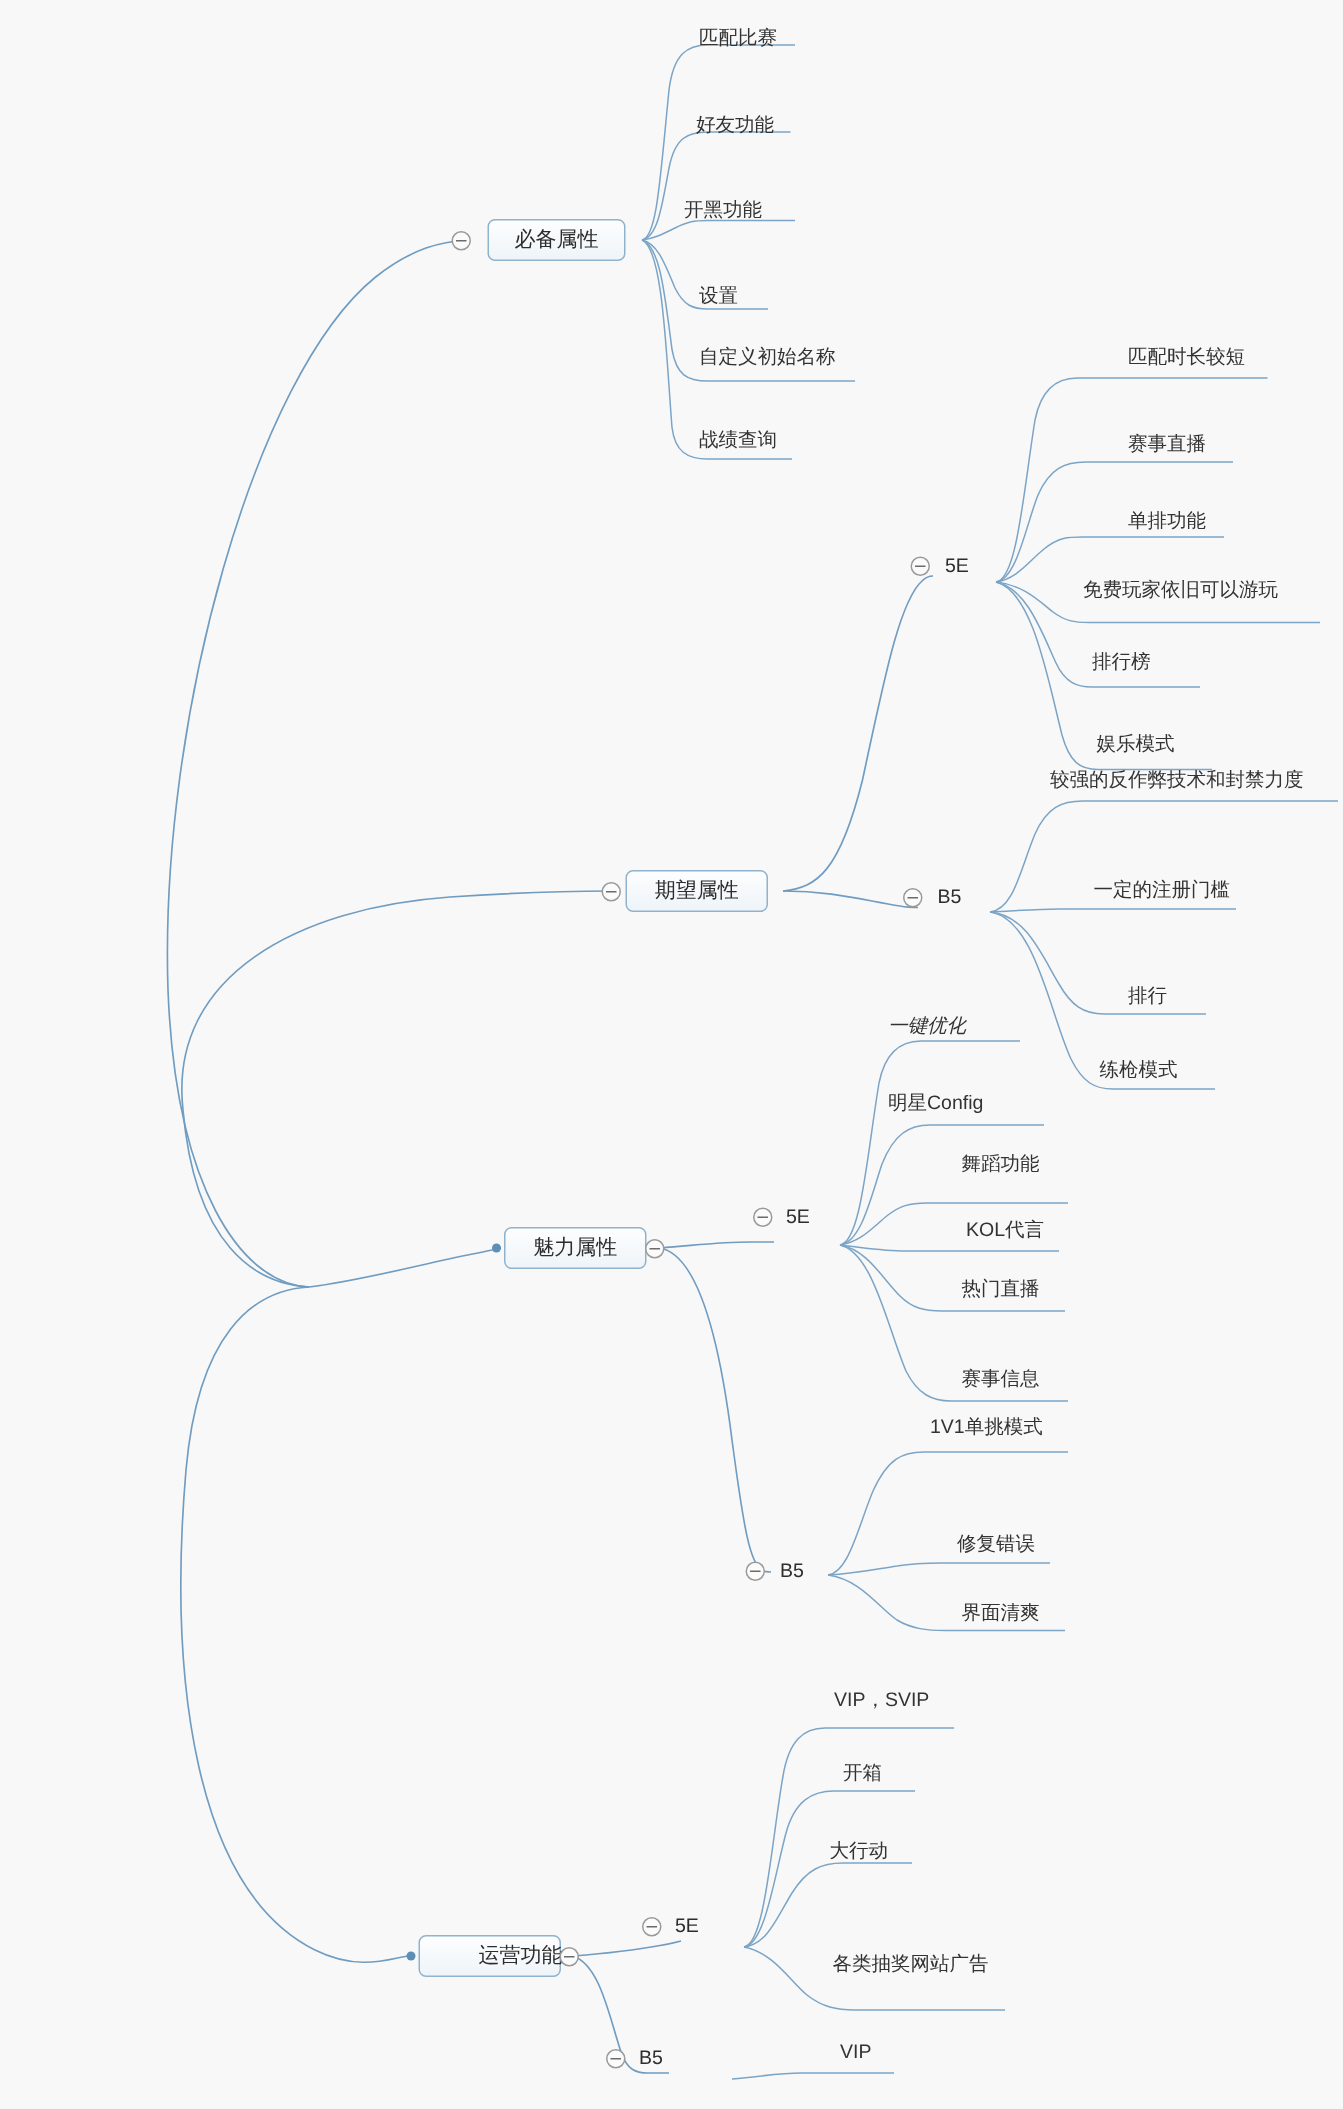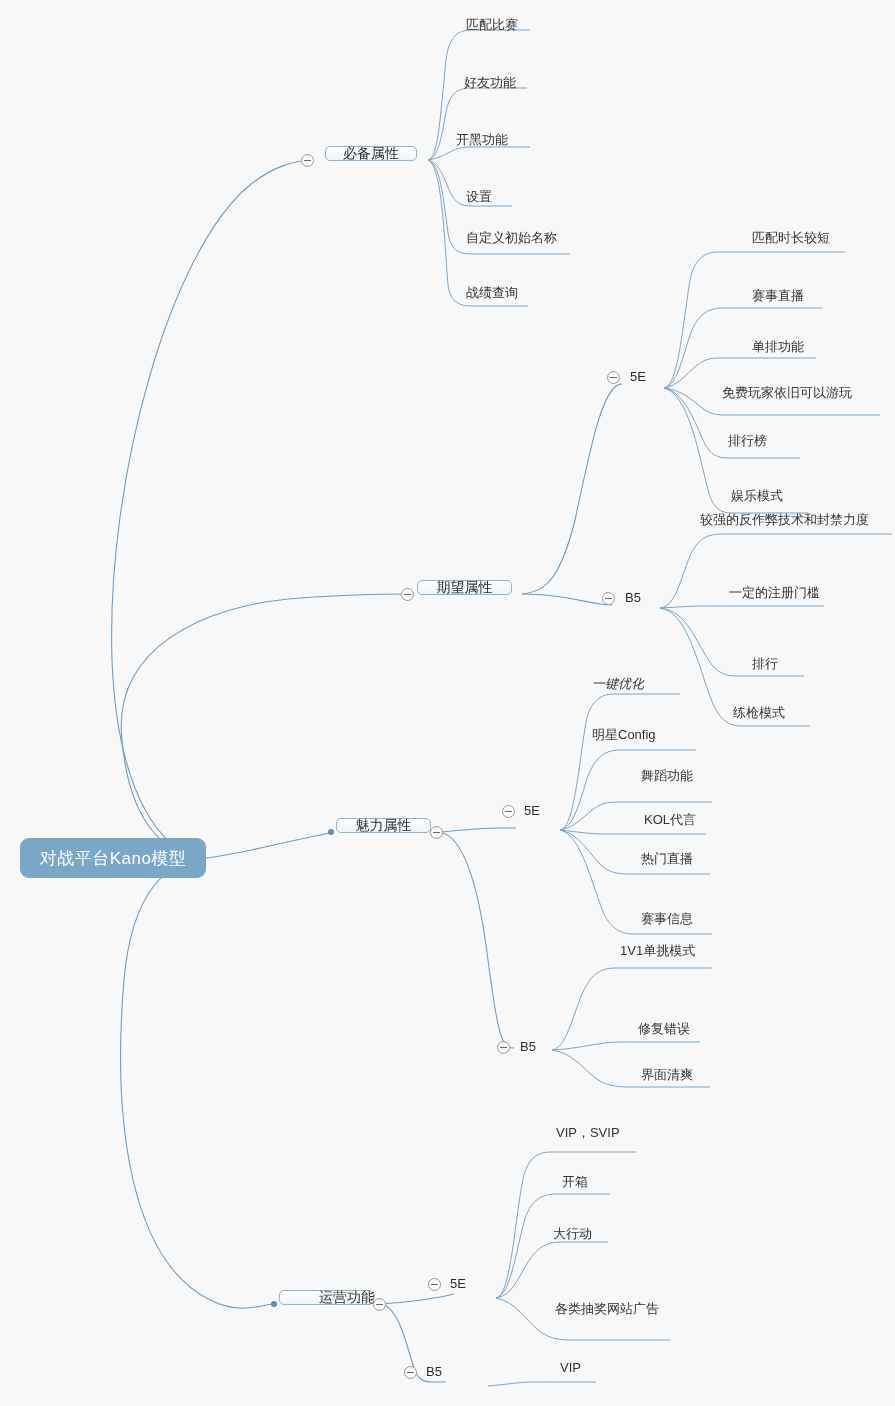--- a/index.html
+++ b/index.html
@@ -54,21 +54,21 @@
     box-sizing: border-box;
     background: linear-gradient(180deg, #fdfefe 0%, #eef4f9 100%);
     border: 1px solid #8fb2cd;
     border-radius: 5px;
     color: #2d2d2d;
     font-size: 14px;
     display: flex;
     align-items: center;
     justify-content: center;
     white-space: nowrap;
-    height: 15px;
+    height: 28px;
     cursor: default;
   }
   
   .l2-node {
     position: absolute;
     font-size: 13px;
     color: #2d2d2d;
     white-space: nowrap;
     cursor: default;
   }
@@ -165,23 +165,20 @@
 
     <path class="thin" d="M 496 1298 C 510 1296 514 1230 522 1184 C 526 1160 536 1152 550 1152 L 636 1152"></path>
     <path class="thin" d="M 496 1298 C 510 1296 516 1252 524 1222 C 530 1200 542 1194 556 1194 L 610 1194"></path>
     <path class="thin" d="M 496 1298 C 512 1296 518 1278 528 1262 C 538 1246 548 1242 562 1242 L 608 1242"></path>
     <path class="thin" d="M 496 1298 C 516 1302 526 1320 538 1330 C 548 1338 558 1340 570 1340 L 670 1340"></path>
 
     <path class="thin" d="M 488 1386 C 510 1384 520 1382 534 1382 C 544 1382 550 1382 560 1382 L 596 1382"></path>
 
   </svg>
 
-  <div class="root-node" style="left:20px; top:838px; width:186px; height:40px;">
-    <span>对战平台Kano模型</span>
-  </div>
 
   <div class="toggle" style="left:301px; top:154px;"></div>
   <div class="l1-node" style="left:325px; top:146px; width:92px;">
     <span>必备属性</span>
   </div>
 
   <div class="leaf-node" style="left:466px; top:16px;">
     <span>匹配比赛</span>
   </div>
   <div class="leaf-node" style="left:464px; top:74px;">

